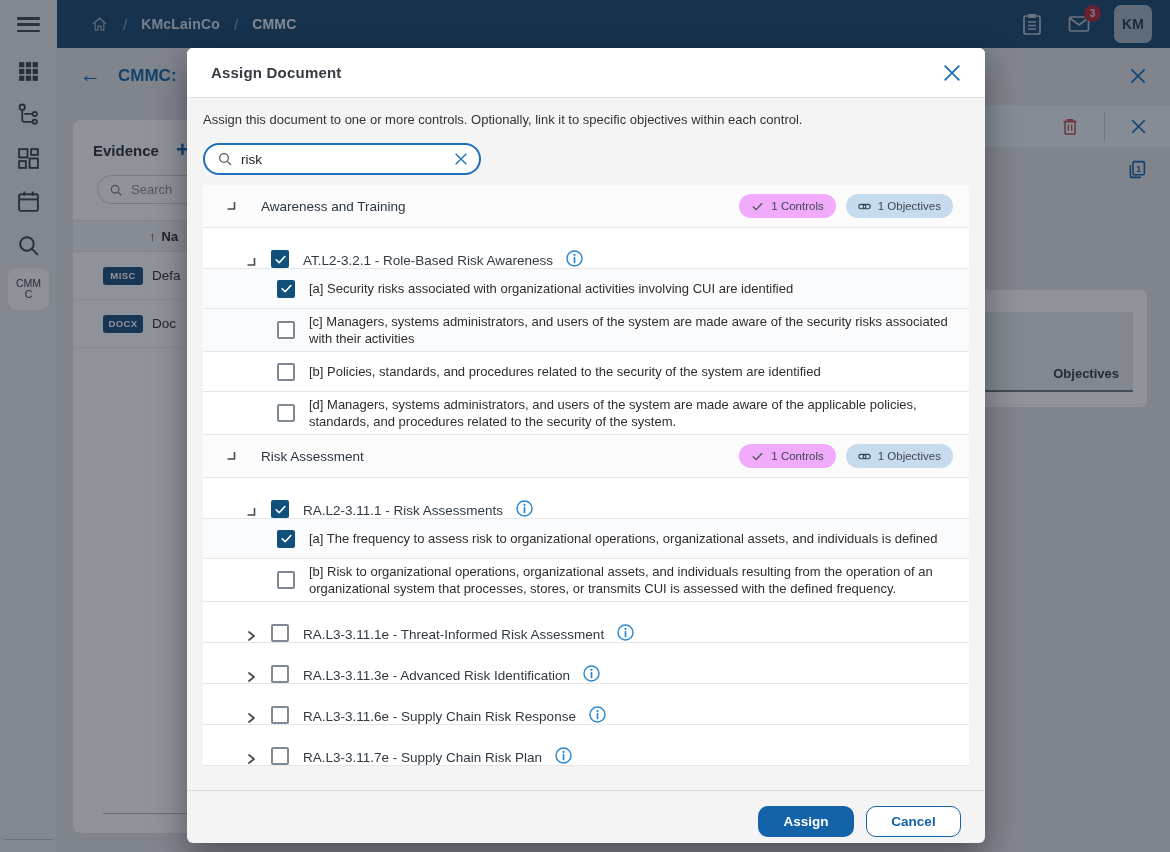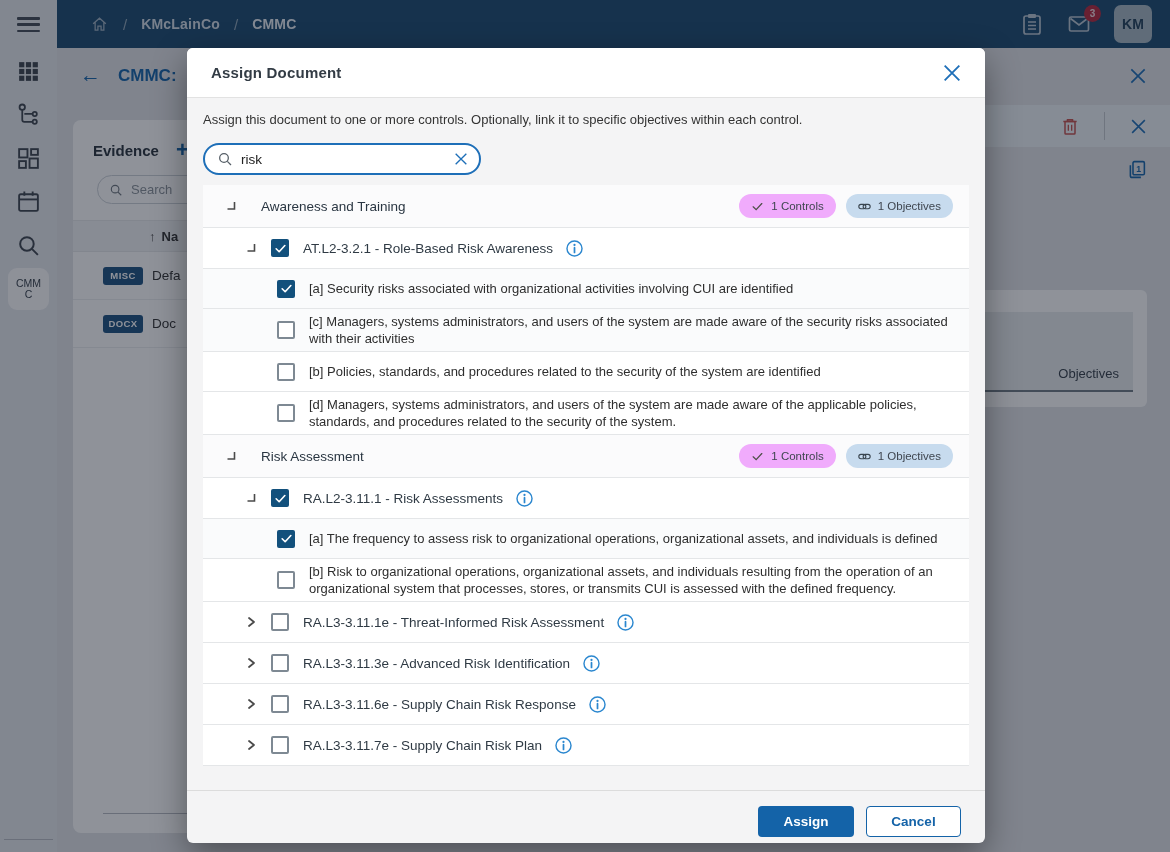--- a/index.html
+++ b/index.html
@@ -40,21 +40,21 @@
   .doc-toolbar { position:absolute; left:500px; right:0; top:57px; height:42px; background:#eff4f8;
                  display:flex; align-items:center; justify-content:flex-end; gap:0; }
   .doc-toolbar .trash { width:20px; height:21px; color:#c5524f; margin-right:24px; }
   .doc-toolbar .vsep { width:1px; height:28px; background:#c3c9cf; margin-right:24px; }
   .doc-toolbar .dclose { width:19px; height:19px; color:#1e6fb8; margin-right:22px; }
   .copy-ic { position:absolute; right:23px; top:111px; width:21px; height:21px; color:#1565ab; }
 
   .obj-card { position:absolute; left:846px; top:242px; width:244px; height:117px; background:#fff; border-radius:6px; }
   .obj-table-head { position:absolute; left:14px; right:14px; top:22px; height:80px; background:#e9ecef;
                     border-bottom:2px solid #707b85; }
-  .obj-table-head .txt { position:absolute; right:14px; bottom:9px; font-size:13px; font-weight:normal; color:#333e48; }
+  .obj-table-head .txt { position:absolute; right:14px; bottom:9px; font-size:13px; font-weight:bold; color:#333e48; }
 
   .ev-card { position:absolute; left:16px; top:72px; width:847px; height:713px; background:#fff; border-radius:8px; }
   .ev-title { position:absolute; left:20px; top:22px; font-size:15px; font-weight:bold; color:#28323c; }
   .ev-plus { position:absolute; left:103px; top:17px; font-size:22px; color:#1565ab; font-weight:bold; }
   .ev-search { position:absolute; left:24px; top:55px; width:260px; height:29px; background:#fff;
                border:1px solid #ccd2d8; border-radius:15px; display:flex; align-items:center; padding-left:11px; gap:8px; }
   .ev-search .mag { width:14px; height:14px; color:#6c757d; }
   .ev-search .ph { font-size:13px; color:#8a929a; }
   .ev-thead { position:absolute; left:0; right:0; top:100px; height:32px; background:#f2f4f6;
               border-top:1px solid #e6e9eb; border-bottom:1px solid #e6e9eb;
@@ -85,21 +85,21 @@
               display:flex; align-items:center; padding:0 10px 0 12px; gap:8px; margin-bottom:10px; }
   .m-search .mag { width:16px; height:16px; color:#555e66; flex:none; }
   .m-search input { flex:1; border:none; outline:none; font-size:13.5px; color:#222; font-family:inherit;
                     background:transparent; caret-color:#222; min-width:0; }
   .m-search .clear { width:16px; height:16px; color:#1e6fb8; flex:none; background:none; border:none; padding:0; cursor:pointer; }
 
   .m-list { background:#fff; }
   .row { display:flex; align-items:center; border-bottom:1px solid #e4e6e8; background:#fff;
          padding-right:16px; }
   .row.group { min-height:43px; padding-left:22px; background:#fbfbfc; }
-  .row.control { min-height:41px; padding-left:42px; }
+  .row.control { min-height:41px; padding-left:42px;align-items:flex-end; }
   .row.objective { min-height:40px; padding-left:74px; padding-top:4px; padding-bottom:4px; }
   .row.objective.alt { background:#fafbfc; }
   .tree-glyph { width:12px; height:12px; color:#4a4a4a; flex:none; }
   .row.group .g-name { margin-left:24px; font-size:13.5px; color:#2a3642; }
   .g-badges { margin-left:auto; display:flex; gap:10px; align-items:center; }
   .badge { height:24px; border-radius:12px; padding:0 12px; display:flex; align-items:center; gap:7px;
            font-size:11.5px; color:#3f4650; }
   .badge.controls { background:#f0abfc; }
   .badge.objectives { background:#c7dbee; }
   .badge svg { width:13px; height:13px; color:#4a4f44; }
@@ -109,21 +109,21 @@
         display:flex; align-items:center; justify-content:center; }
   .cb.checked { border:none; background:#12507c; }
   .cb.checked svg { width:13px; height:13px; color:#fff; }
   .row.control .cb { margin-left:14px; }
   .c-label { margin-left:14px; font-size:13.5px; color:#2f3a44; }
   .o-text { margin-left:14px; font-size:13px; color:#2e2e2e; line-height:17px; max-width:645px; }
   .info-ic { margin-left:12px; width:19px; height:19px; color:#2b87cf; flex:none; }
 
   .m-footer { flex:none; height:53px; border-top:1px solid #dcdcdc; display:flex; align-items:center;
               justify-content:flex-end; gap:12px; padding:0 24px; }
-  .btn { height:31px; border-radius:4px; font-size:13.5px; font-weight:bold; font-family:inherit; cursor:pointer;margin-top:9px; }
+  .btn { height:31px; border-radius:10px; font-size:13.5px; font-weight:bold; font-family:inherit; cursor:pointer;margin-top:9px; }
   .btn.primary { width:96px; background:#1463a8; color:#fff; border:none; }
   .btn.secondary { width:95px; background:#fff; color:#1463a8; border:1px solid #1463a8; }
 </style>
 </head>
 <body>
 
 <svg width="0" height="0" style="position:absolute">
   <defs>
     <symbol id="i-home" viewBox="0 0 24 24">
         <path d="M4 11 L12 4 L20 11 M6.5 9.5 V19 H10 V14 H14 V19 H17.5 V9.5" fill="none" stroke="currentColor" stroke-width="1.6"></path>

